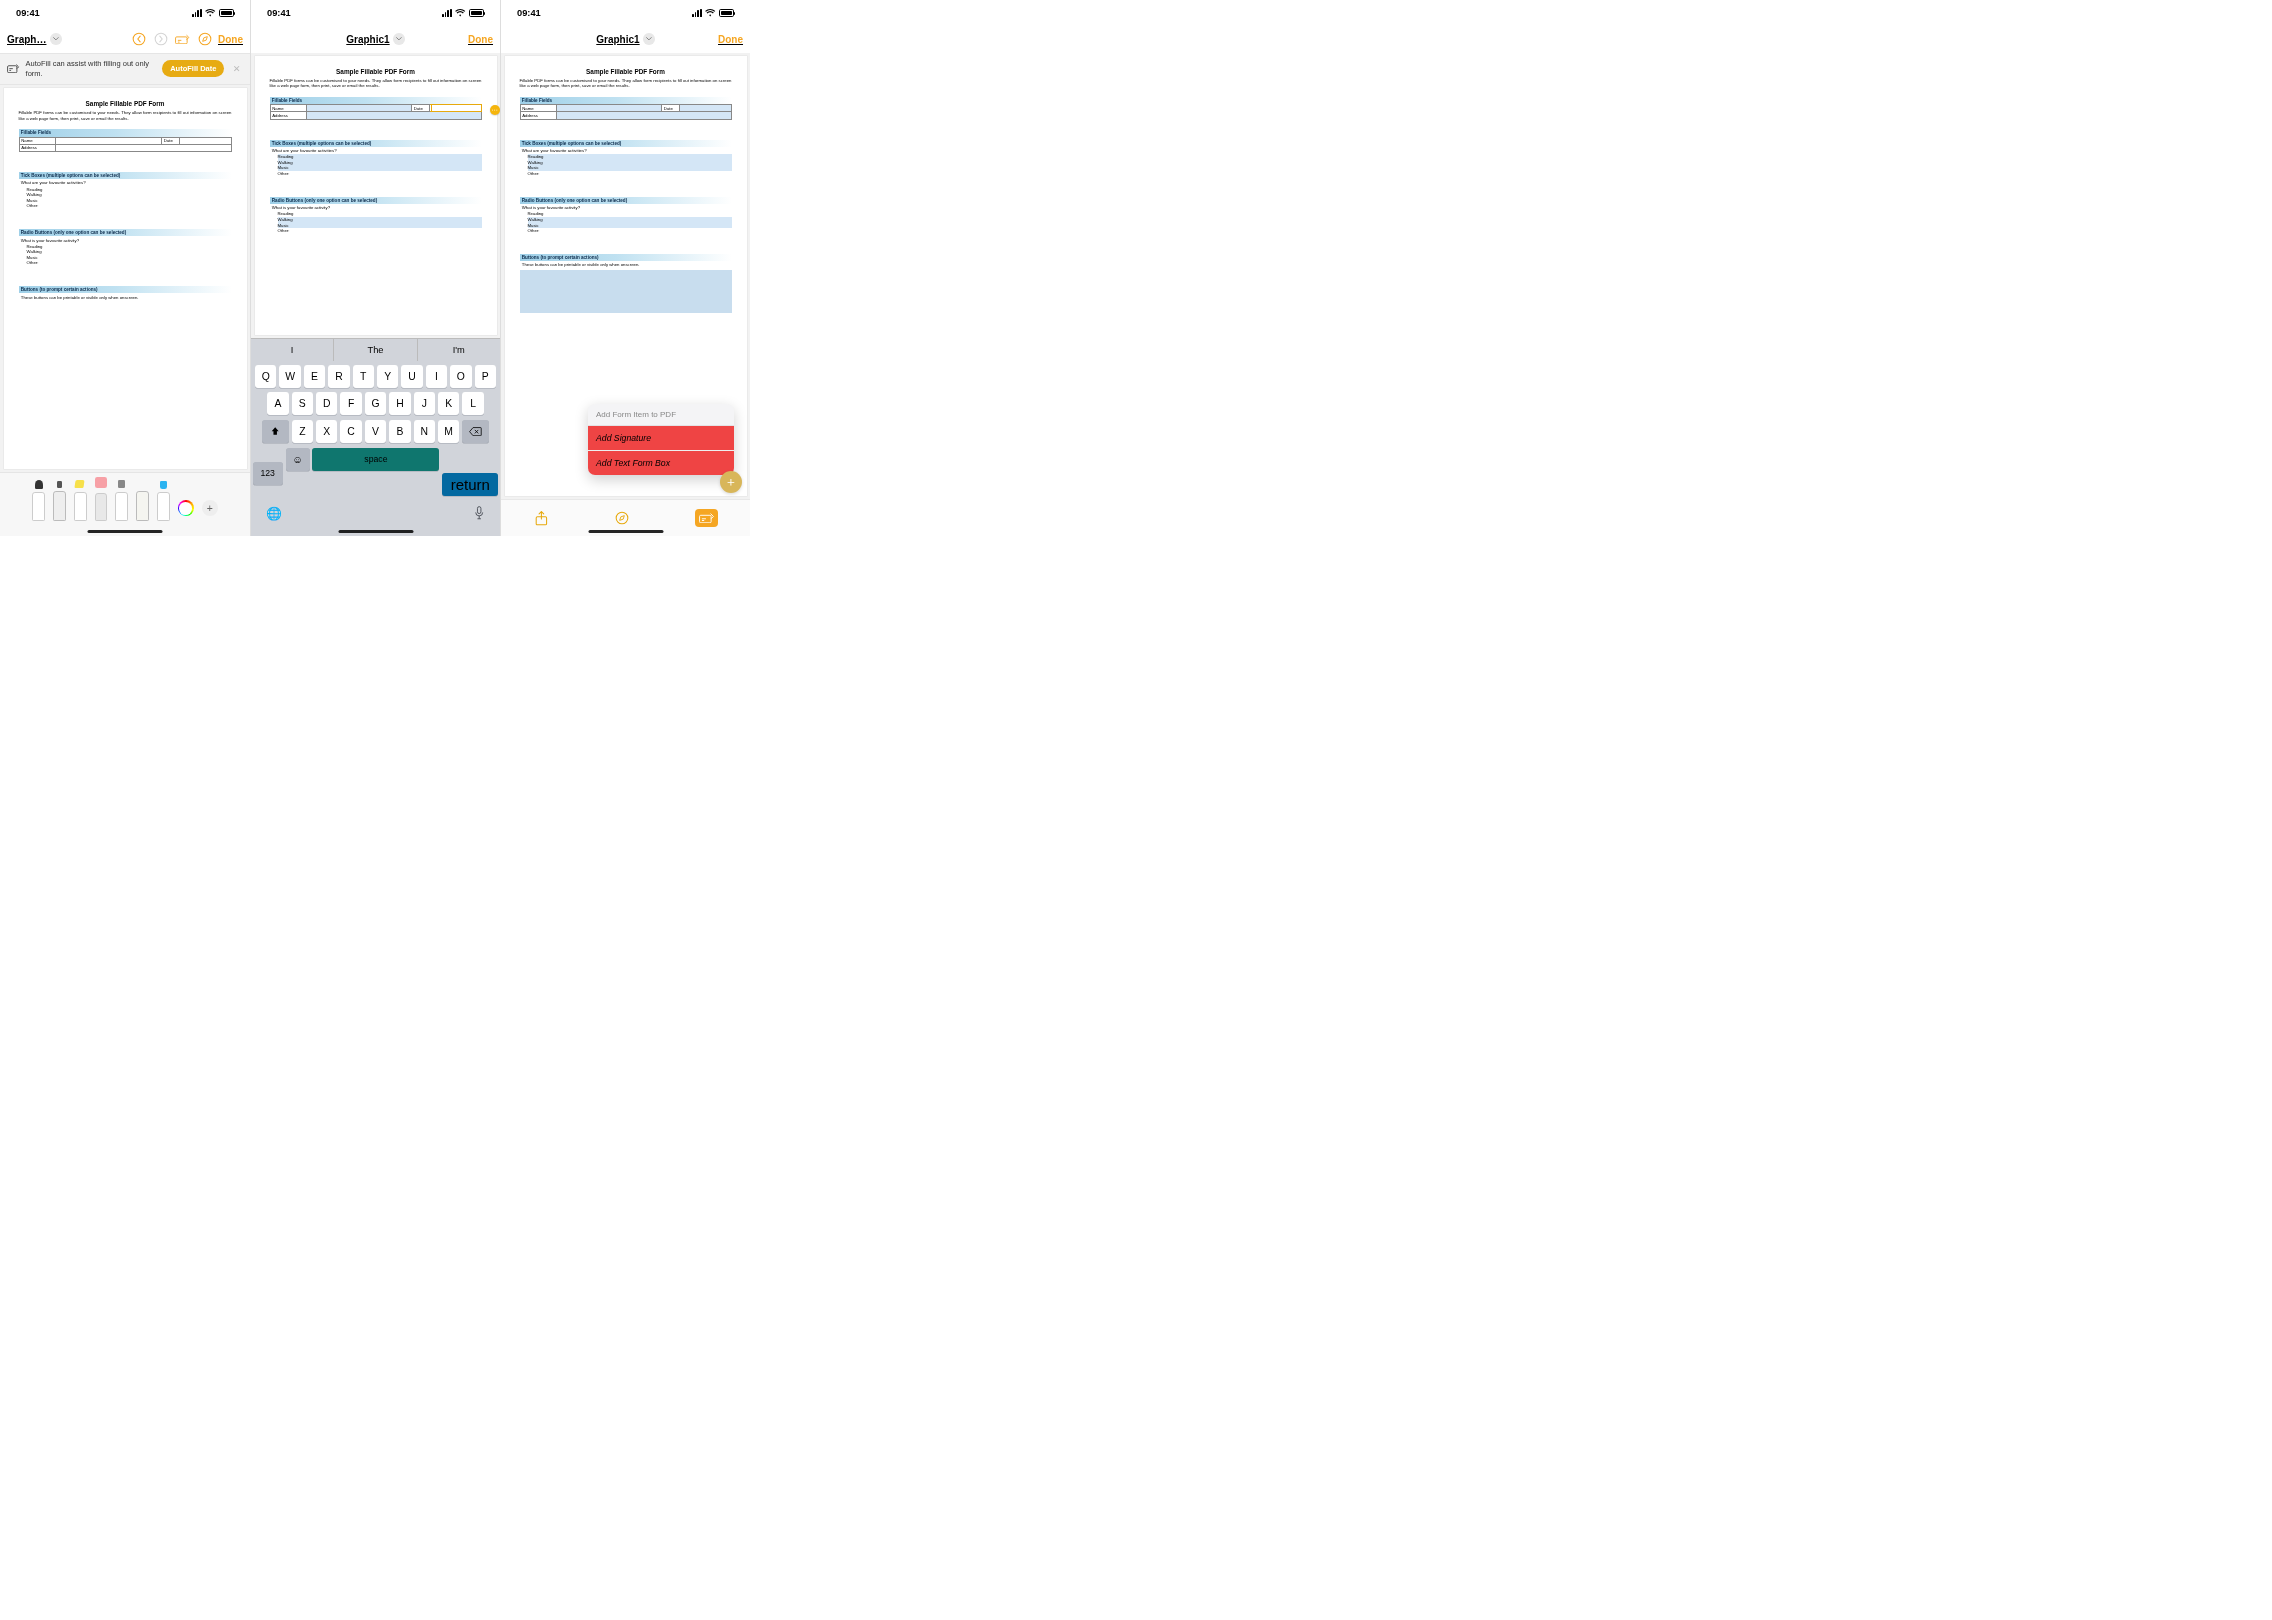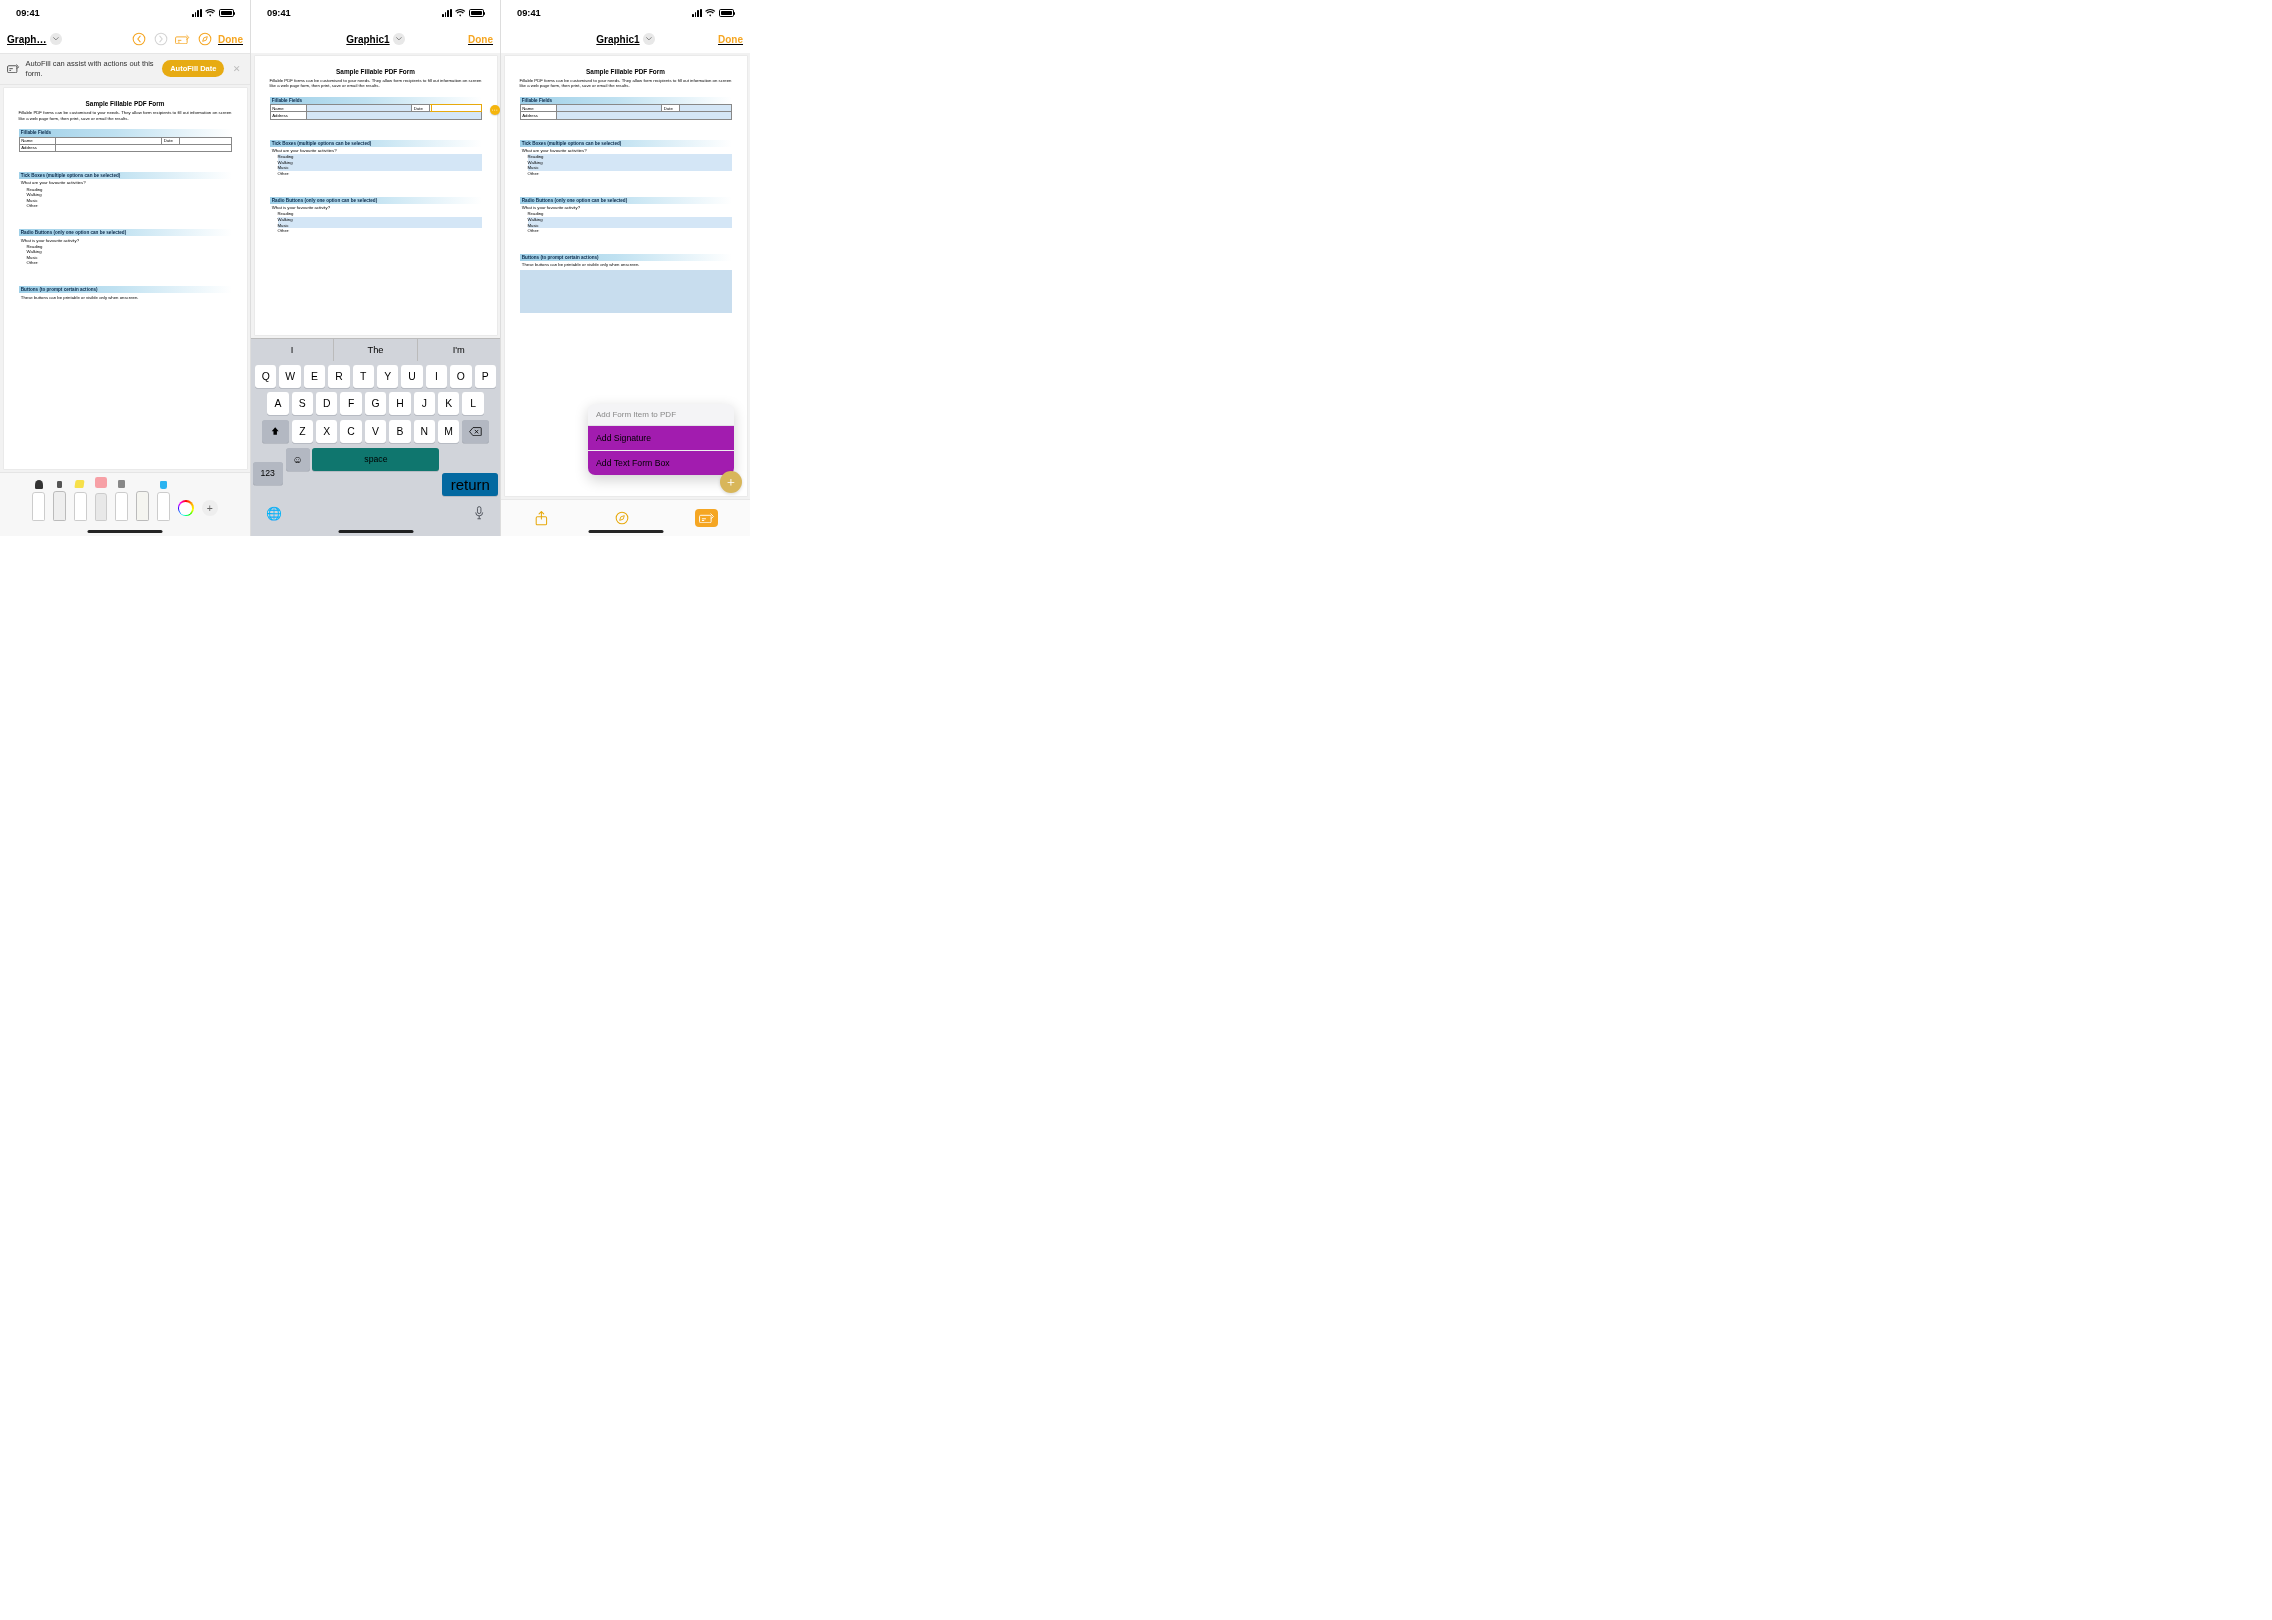--- a/index.html
+++ b/index.html
@@ -162,21 +162,21 @@
   .bb-ico { width:16px;height:16px; display:flex;align-items:center;justify-content:center; }
   .fill-btn { width:23px;height:18.6px;background:#f5a623;border-radius:4px;display:flex;align-items:center;justify-content:center; }
 
   
   .popup {
     position:absolute; right:16px; bottom:61px; width:146px;
     background:#f4f4f6; border-radius:7px; box-shadow:0 4.6px 14px rgba(0,0,0,.18);
     overflow:hidden; font-size:8.7px;
   }
   .popup .hdr { padding:5.8px 8px; color:#888; font-size:8px; border-bottom:0.6px solid #e3e3e6;}
-  .popup .item { padding:7px 8px; background:#a21caf; border-bottom:0.6px solid #eee;}
+  .popup .item { padding:7px 8px; background:#ef4444; border-bottom:0.6px solid #eee;font-style:italic;}
   .popup .item:last-child{border:none;}
   .fab-plus {
     position:absolute; right:8px; bottom:43px; width:22px;height:22px;border-radius:50%;
     background:#d8b65a; display:flex;align-items:center;justify-content:center;color:#fff;font-size:12.8px;
     box-shadow:0 1.2px 3.5px rgba(0,0,0,.15);
   }
   .gold { color:#e7a90d; }
   svg { display:block; }
 </style>
 </head>
@@ -242,21 +242,21 @@
   </div>
 
   <div class="autofill">
     <span>
       <svg width="12.8" height="9.3" viewBox="0 0 22 16">
           <rect x="1" y="3" width="16" height="12" rx="2" stroke="#333" stroke-width="1.4" fill="none"></rect>
           <path d="M4 8h6M4 11h3" stroke="#333" stroke-width="1.4"></path>
           <path d="M16 1l4 4-3 3" stroke="#333" stroke-width="1.4" fill="none"></path>
         </svg>
     </span>
-    <div class="af-text">AutoFill can assist with actions out this form.</div>
+    <div class="af-text">AutoFill can assist with filling out only form.</div>
     <div class="pill">AutoFill Date</div>
     <div class="close">✕</div>
   </div>
 
   <div class="doc-wrap">
     <div class="doc">
       <h1>Sample Fillable PDF Form</h1>
       <p class="intro">Fillable PDF forms can be customised to your needs. They allow form recipients to fill out information on screen like a web page form, then print, save or email the results.</p>
 
       <div class="sect">

